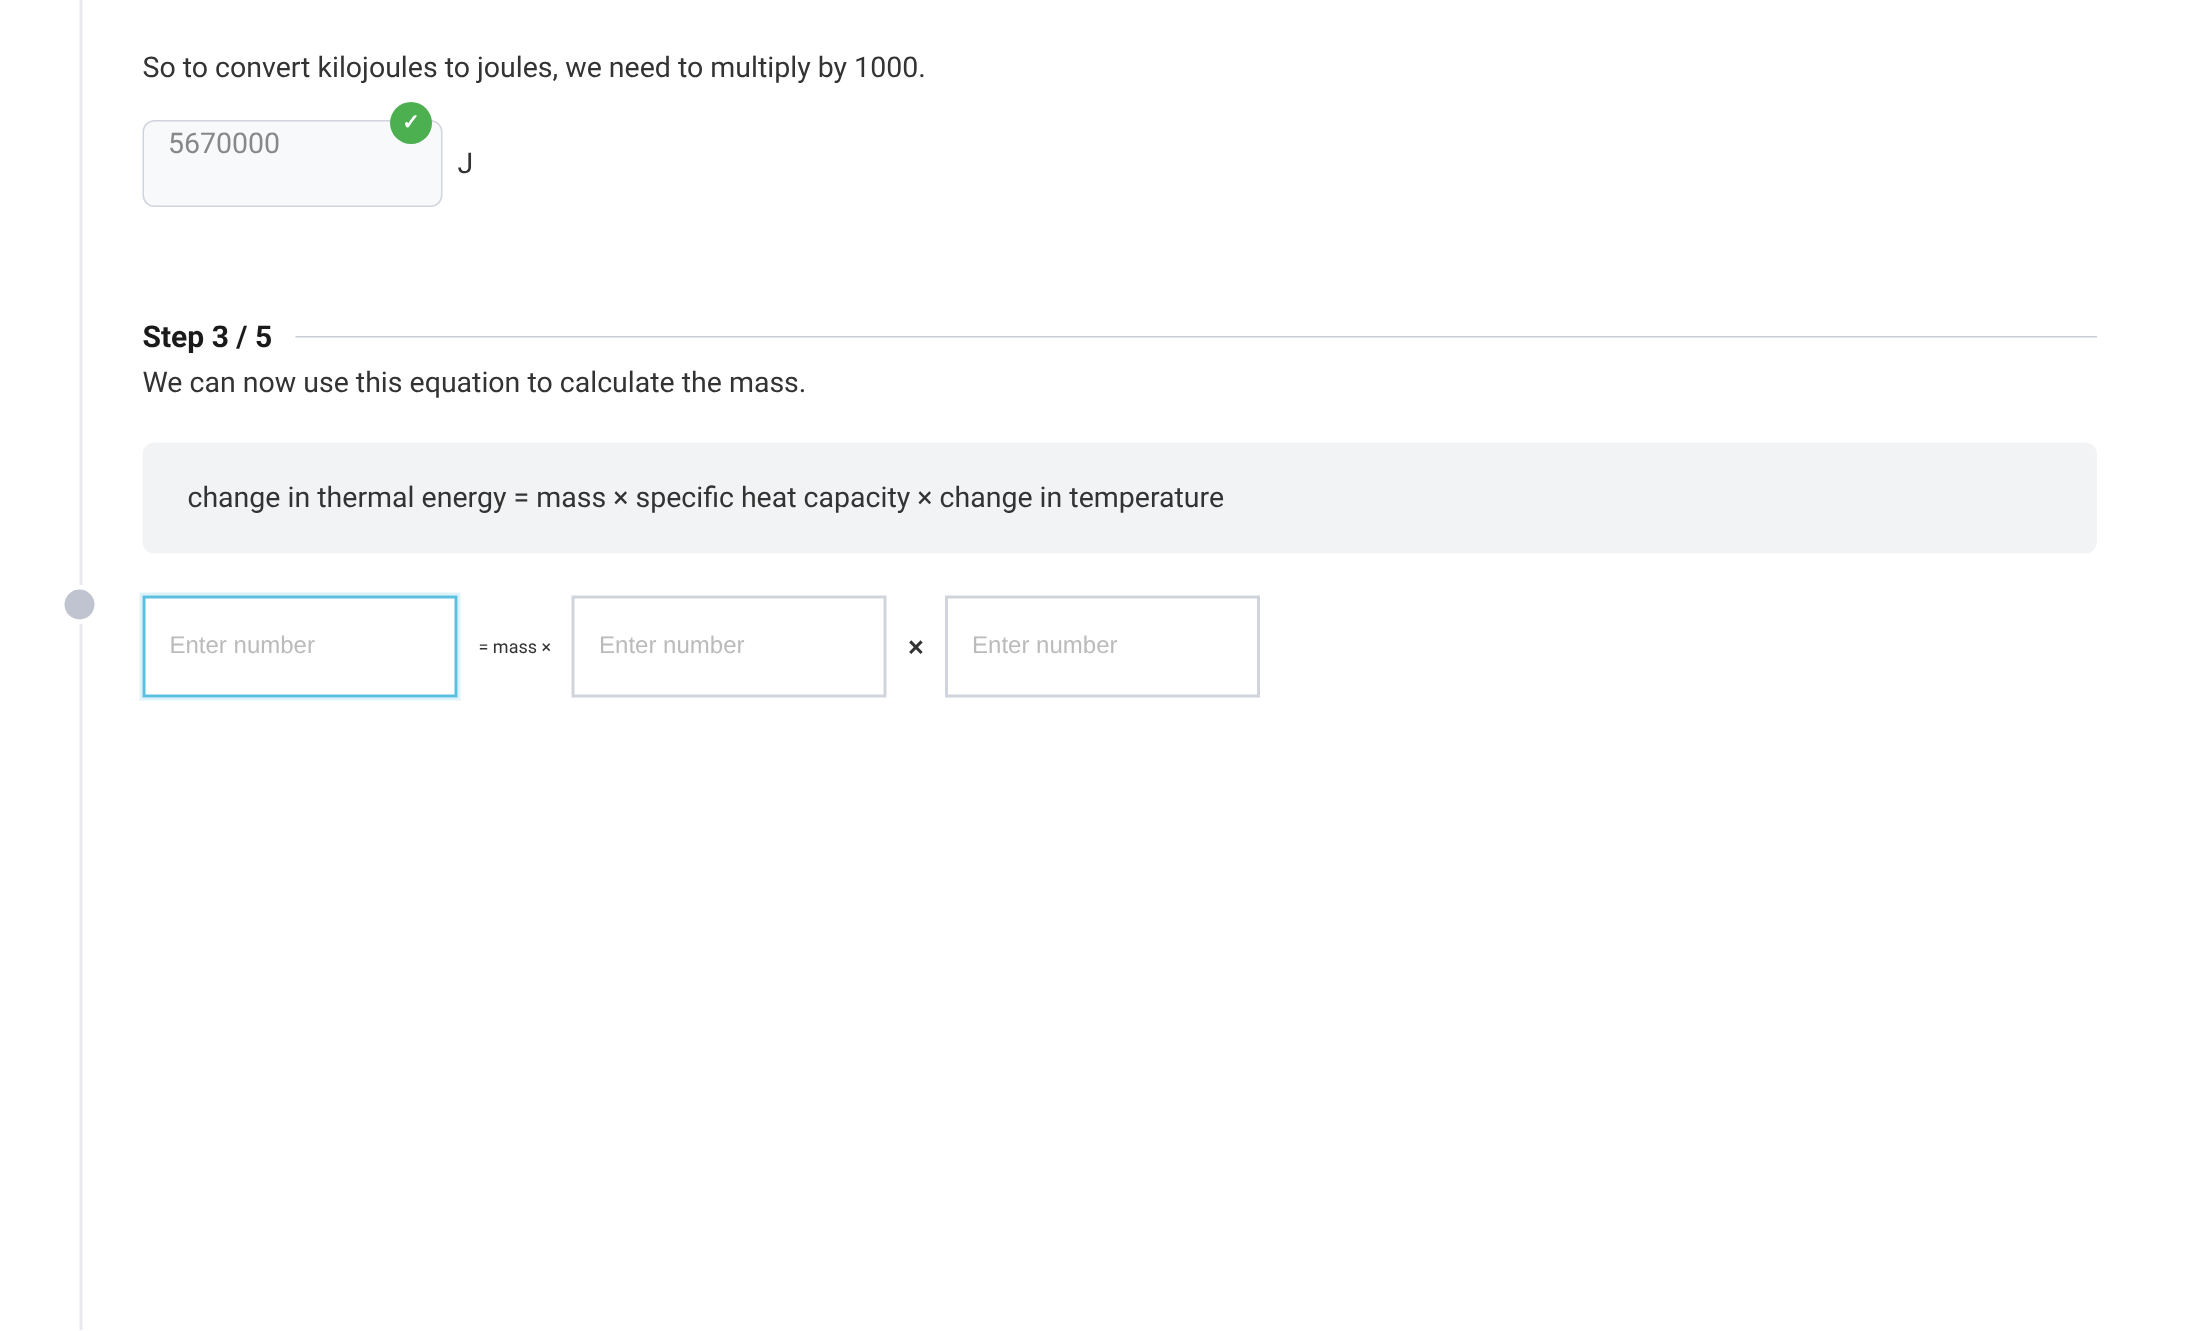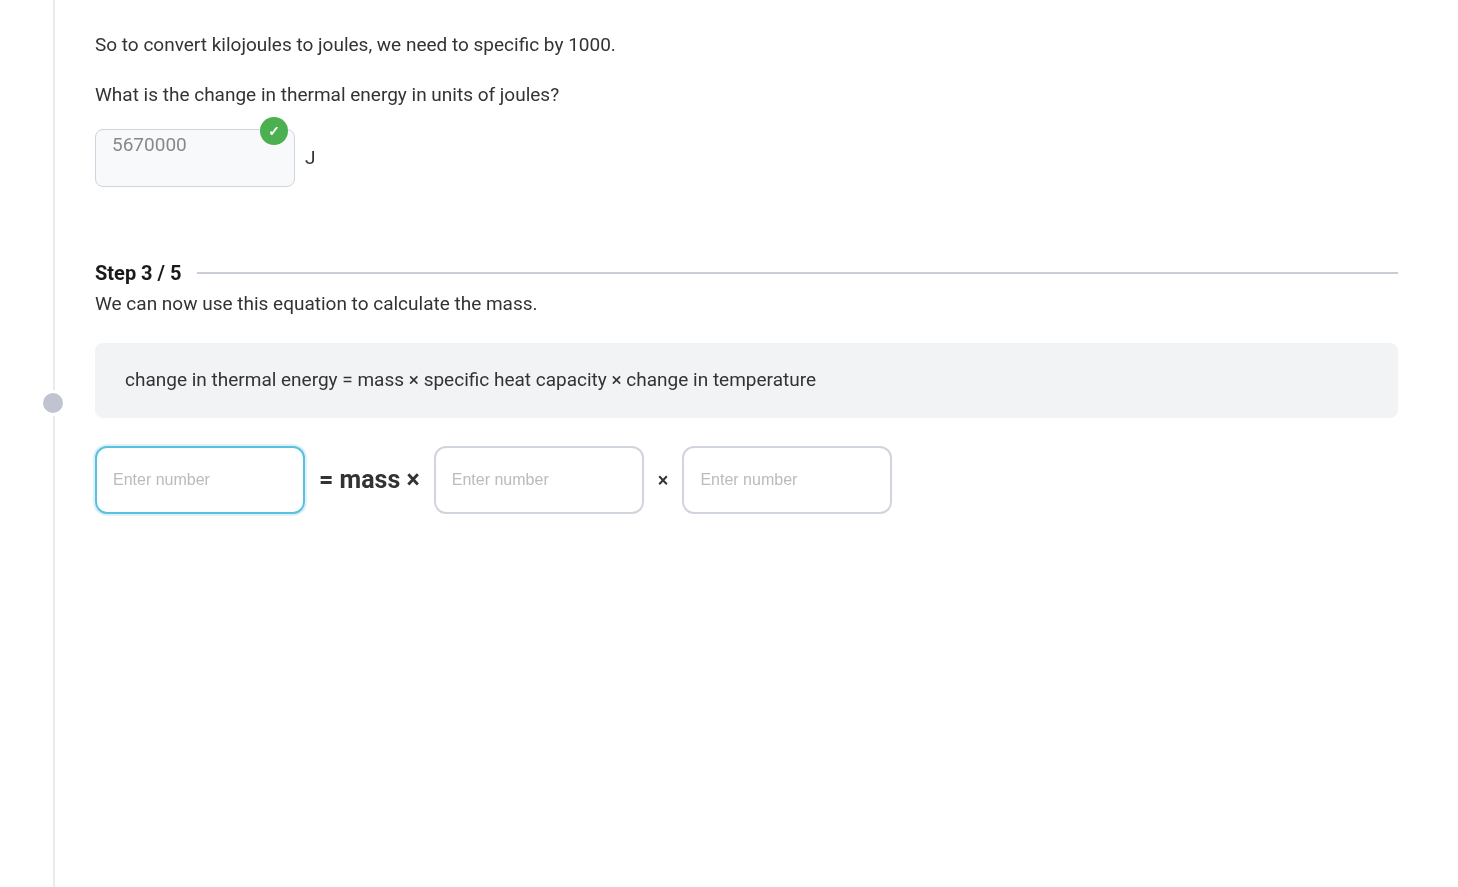--- a/index.html
+++ b/index.html
@@ -162,21 +162,21 @@
       display: flex;
       align-items: center;
       gap: 14px;
       flex-wrap: wrap;
     }
 
     .eq-input {
       width: 210px;
       height: 68px;
       border: 2px solid #7ecfef;
-      border-radius: 12px;
+      border-radius: 0;
       background: #ffffff;
       padding: 0 16px;
       font-size: 16px;
       color: #aaa;
       outline: none;
       cursor: text;
       display: flex;
       align-items: center;
     }
 
@@ -192,22 +192,22 @@
 
     .eq-operator {
       font-size: 20px;
       color: #333;
       font-weight: 500;
       display: flex;
       align-items: center;
     }
 
     .eq-operator.mass-label {
-      font-size: 25px;
-      font-weight: 700;
+      font-size: 12px;
+      font-weight: 400;
     }
 
     input[type="text"] {
       border: none;
       background: transparent;
       font-size: 16px;
       color: #aaa;
       width: 100%;
       outline: none;
     }
@@ -222,22 +222,21 @@
 
 <div class="page-wrapper">
 
   <div class="left-gutter">
     <div class="step-indicator"></div>
   </div>
 
   <div class="content-area">
 
     <div class="section-top">
-      <p class="convert-text">So to convert kilojoules to joules, we need to specific by 1000.</p>
-      <p class="question-text">What is the change in thermal energy in units of joules?</p>
+      <p class="convert-text">So to convert kilojoules to joules, we need to multiply by 1000.</p>
 
       <div class="input-with-unit">
         <div class="answer-input-box">
           <span>5670000</span>
         </div>
         <div class="correct-checkmark">✓</div>
         <span class="unit-label">J</span>
       </div>
     </div>
 

